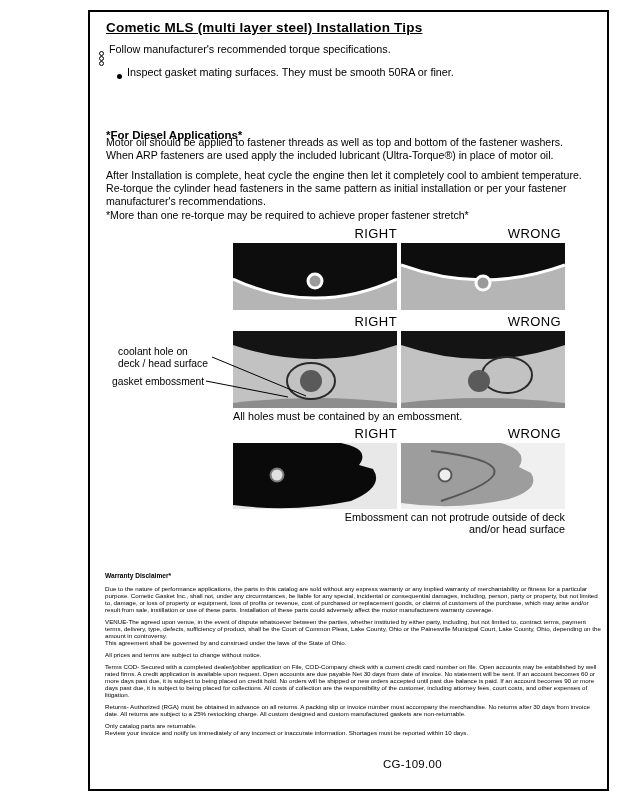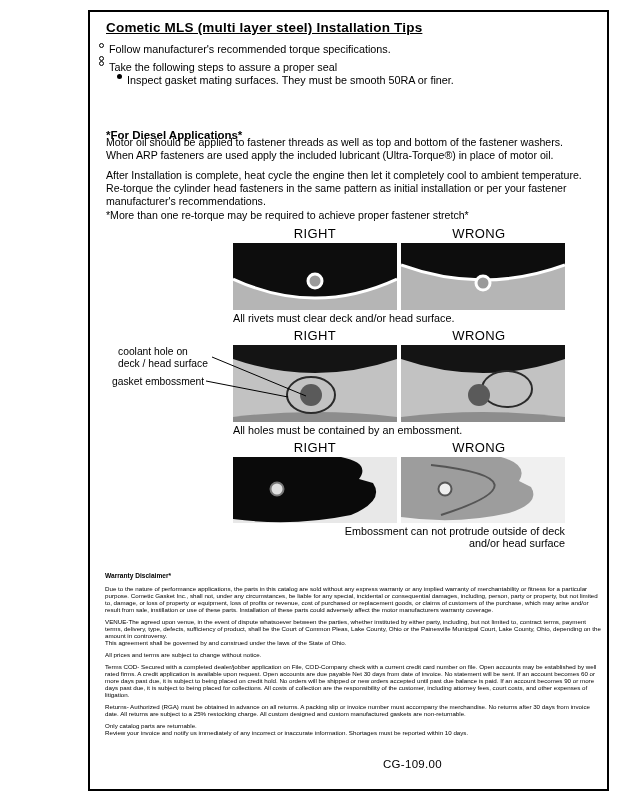--- a/index.html
+++ b/index.html
@@ -4,35 +4,35 @@
 <style>
   * { margin:0; padding:0; box-sizing:border-box; }
   html,body { width:618px; height:800px; background:#ffffff; font-family:"Liberation Sans", sans-serif; color:#000; }
   body { position:relative; overflow:hidden; }
 
   .border-frame { position:absolute; left:88px; top:10px; width:521px; height:781px; border:2px solid #000; }
 
   .title { position:absolute; left:106px; top:20px; font-size:13.5px; font-weight:bold; text-decoration:underline; letter-spacing:0.2px; }
 
   .tips { position:absolute; left:99px; top:43px; list-style:none; }
-  .tip { font-size:10.8px; line-height:12.8px; display:flex; align-items:flex-start; gap:5px; }
+  .tip { font-size:10.8px; line-height:12.8px; display:flex; align-items:flex-end; gap:5px; }
   .tip.sub { margin-left:18px; }
   .b-o { width:5px; height:5px; border:1px solid #000; border-radius:50%; flex:none; }
   .b-f { width:5px; height:5px; background:#000; border-radius:50%; flex:none; }
 
   .diesel-heading { position:absolute; left:106px; top:117px; font-size:11.5px; font-weight:bold;margin-top:12px; }
   .para { position:absolute; left:106px; width:480px; font-size:10.6px; line-height:13.2px; }
   #para1 { top:136px; }
   #para2 { top:169px; }
   #note  { top:209px; }
 
   .figures { position:absolute; left:233px; top:226px; width:332px; }
   .fig + .fig { margin-top:4px; }
   .fig-labels { display:flex; }
-  .fig-label { width:164px; text-align:center; font-size:13px; letter-spacing:0.4px; }
+  .fig-label { width:164px; text-align:right; font-size:13px; letter-spacing:0.4px; }
   .fig-panels { display:flex; gap:4px; margin-top:2px; }
   .fig-panels svg { display:block; }
   .fig-caption { font-size:10.8px; margin-top:2px; line-height:12px; }
   .preline { white-space:pre-line;text-align:right; }
 
   .callout { position:absolute; font-size:10.3px; line-height:11.5px; text-align:left; white-space:pre-line; }
   #callout1 { left:118px; top:346px; width:95px; }
   #callout2 { left:112px; top:376px; width:95px; }
   #callout-lines { position:absolute; left:205px; top:350px; }
 
@@ -52,21 +52,20 @@
 <ul class="tips">
   <li class="tip">
     <span class="b-o"></span>
     <span>Follow manufacturer's recommended torque specifications.</span>
   </li>
   <li class="tip">
     <span class="b-o"></span>
   </li>
   <li class="tip">
     <span class="b-o"></span>
-    <span>Take the following steps to assure a proper seal</span>
   </li>
   <li class="tip sub">
     <span class="b-f"></span>
     <span>Inspect gasket mating surfaces.  They must be smooth 50RA or finer.</span>
   </li>
 </ul>
 
 <div class="diesel-heading">*For Diesel Applications*</div>
 <p class="para" id="para1">Motor oil should be applied to fastener threads as well as top and bottom of the fastener washers. When ARP fasteners are used apply the included lubricant (Ultra-Torque®) in place of motor oil.</p>
 <p class="para" id="para2">After Installation is complete, heat cycle the engine then let it completely cool to ambient temperature. Re-torque the cylinder head fasteners in the same pattern as initial installation or per your fastener manufacturer's recommendations.</p>
@@ -86,21 +85,20 @@
         <path d="M0,36 Q82,74 164,36" stroke="#ffffff" stroke-width="3" fill="none"></path>
         <circle cx="82" cy="38" r="7" fill="#9a9a9a" stroke="#ffffff" stroke-width="3"></circle>
       </svg>
       <svg width="164" height="67" viewBox="0 0 164 67">
         <rect width="164" height="67" fill="#0d0d0d"></rect>
         <path d="M0,22 Q82,52 164,22 L164,67 L0,67 Z" fill="#b5b5b5"></path>
         <path d="M0,22 Q82,52 164,22" stroke="#ffffff" stroke-width="3" fill="none"></path>
         <circle cx="82" cy="40" r="7" fill="#9a9a9a" stroke="#ffffff" stroke-width="3"></circle>
       </svg>
     </div>
-    <div class="fig-caption">All rivets must clear deck and/or head surface.</div>
   </div>
 
   <div class="fig">
     <div class="fig-labels">
       <span class="fig-label">RIGHT</span>
       <span class="fig-label">WRONG</span>
     </div>
     <div class="fig-panels">
       <svg width="164" height="77" viewBox="0 0 164 77">
         <rect width="164" height="77" fill="#c2c2c2"></rect>

